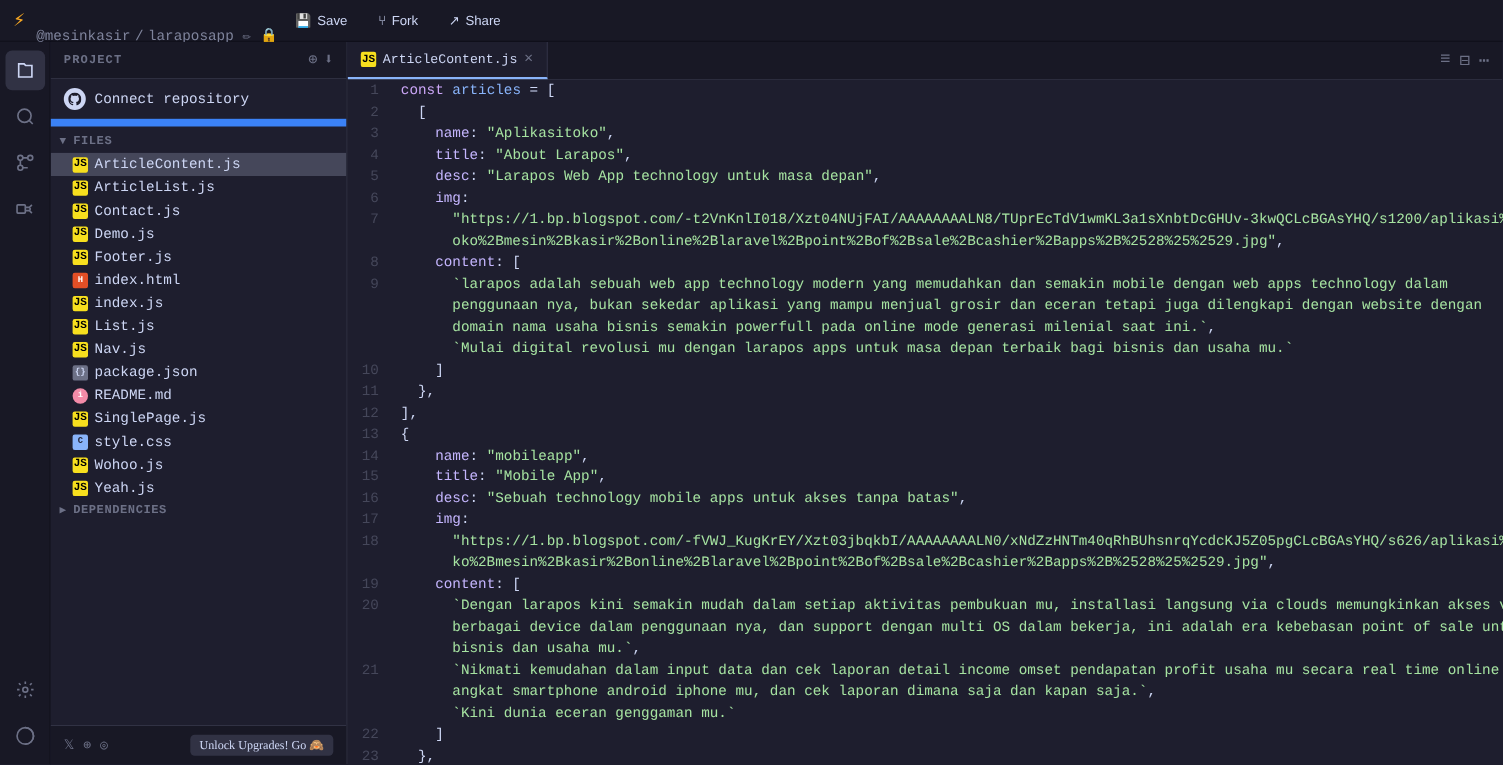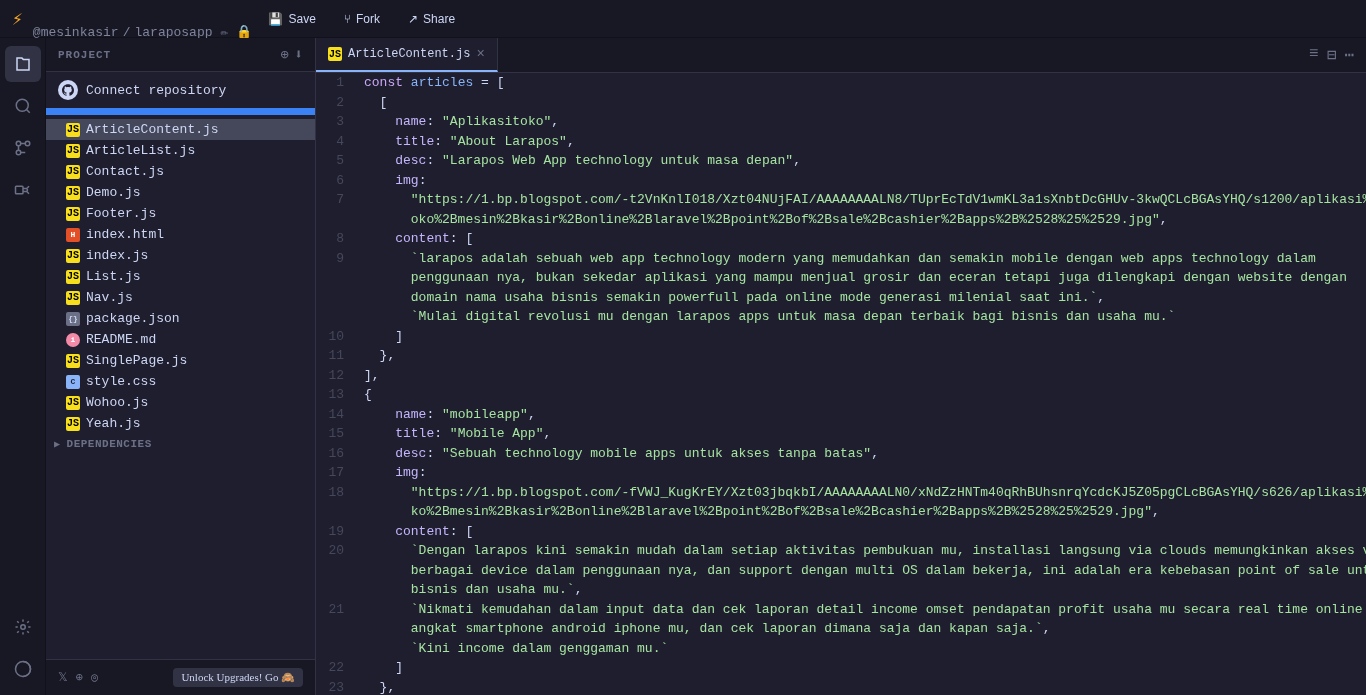--- a/index.html
+++ b/index.html
@@ -457,20 +457,24 @@
     <div class="connect-repo">
       <div class="github-icon">
         <svg width="12" height="12" viewBox="0 0 24 24" fill="currentColor">
             <path d="M12 .297c-6.63 0-12 5.373-12 12 0 5.303 3.438 9.8 8.205 11.385.6.113.82-.258.82-.577 0-.285-.01-1.04-.015-2.04-3.338.724-4.042-1.61-4.042-1.61C4.422 18.07 3.633 17.7 3.633 17.7c-1.087-.744.084-.729.084-.729 1.205.084 1.838 1.236 1.838 1.236 1.07 1.835 2.809 1.305 3.495.998.108-.776.417-1.305.76-1.605-2.665-.3-5.466-1.332-5.466-5.93 0-1.31.465-2.38 1.235-3.22-.135-.303-.54-1.523.105-3.176 0 0 1.005-.322 3.3 1.23.96-.267 1.98-.399 3-.405 1.02.006 2.04.138 3 .405 2.28-1.552 3.285-1.23 3.285-1.23.645 1.653.24 2.873.12 3.176.765.84 1.23 1.91 1.23 3.22 0 4.61-2.805 5.625-5.475 5.92.42.36.81 1.096.81 2.22 0 1.606-.015 2.896-.015 3.286 0 .315.21.69.825.57C20.565 22.092 24 17.592 24 12.297c0-6.627-5.373-12-12-12"></path>
           </svg>
       </div>
       <span>Connect repository</span>
     </div>
 
     <div class="sidebar-content">
+      <div class="section-header">
+        <span class="chevron open"></span>
+        <span>FILES</span>
+      </div>
 
       <div id="file-list">
           <div class="file-item active">
             <span class="file-icon js-icon">JS</span>
             <span>ArticleContent.js</span>
           </div>
           <div class="file-item">
             <span class="file-icon js-icon">JS</span>
             <span>ArticleList.js</span>
           </div>
@@ -674,21 +678,21 @@
             <tr>
               <td class="line-num">21</td>
               <td class="line-code">      <span class="str">`Nikmati kemudahan dalam input data dan cek laporan detail income omset pendapatan profit usaha mu secara real time online ,</span></td>
             </tr>
             <tr>
               <td class="line-num"></td>
               <td class="line-code">      <span class="str">angkat smartphone android iphone mu, dan cek laporan dimana saja dan kapan saja.`</span><span class="punct">,</span></td>
             </tr>
             <tr>
               <td class="line-num"></td>
-              <td class="line-code">      <span class="str">`Kini income dalam genggaman mu.`</span></td>
+              <td class="line-code">      <span class="str">`Kini dunia eceran genggaman mu.`</span></td>
             </tr>
             <tr>
               <td class="line-num">22</td>
               <td class="line-code">    <span class="punct">]</span></td>
             </tr>
             <tr>
               <td class="line-num">23</td>
               <td class="line-code">  <span class="punct">},</span></td>
             </tr>
           </tbody>

